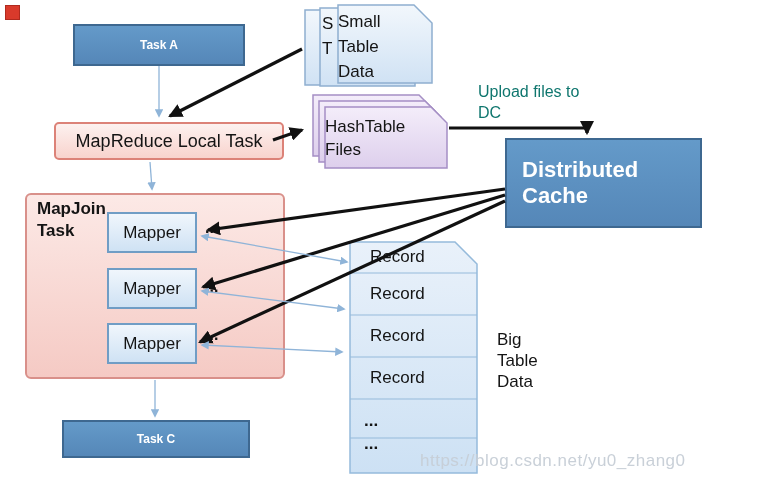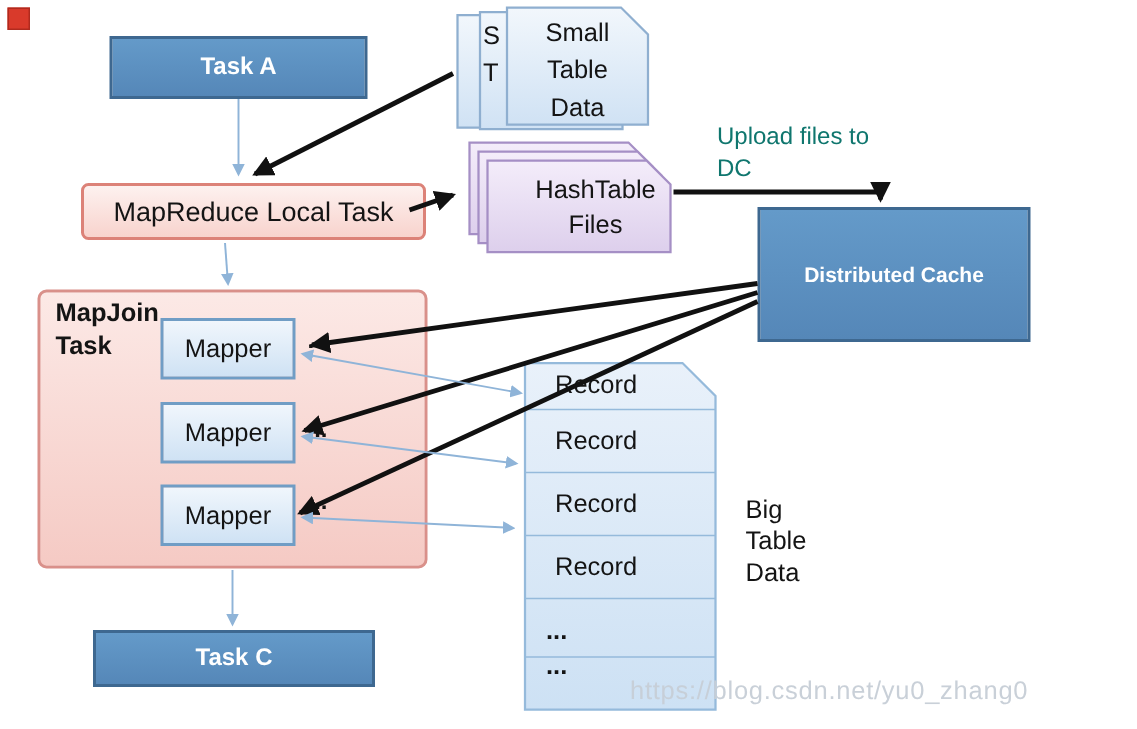--- a/index.html
+++ b/index.html
@@ -7,25 +7,25 @@
          font-family:"Liberation Sans",sans-serif;overflow:hidden;}
 
   .layer{position:absolute;left:0;top:0;pointer-events:none;}
   #shapes{z-index:1;}
   #arrows{z-index:5;}
 
   .red-dot{position:absolute;left:5px;top:5px;width:13px;height:13px;
            background:#d93a2b;border:1px solid #b02a1e;z-index:2;}
 
   .bluebox{position:absolute;z-index:3;background:linear-gradient(180deg,#649ac9,#5587b8);
-           border:2px solid #3e6890;color:#fff;font-weight:bold;font-size:16px;
+           border:2px solid #3e6890;color:#fff;font-weight:bold;font-size:12px;
            display:flex;align-items:center;justify-content:center;}
   #task-a{left:73px;top:24px;width:168px;height:38px;}
   #task-c{left:62px;top:420px;width:184px;height:34px;text-align:center;}
-  #dist-cache{left:505px;top:138px;width:178px;height:86px;font-size:14px;}
+  #dist-cache{left:505px;top:138px;width:178px;height:86px;font-size:22px;padding-left:15px;}
 
   #mapreduce{position:absolute;z-index:3;left:42px;top:122px;width:226px;height:34px;
              background:linear-gradient(180deg,#fdf1ef,#f8d3cd);border:2px solid #dc8278;
              border-radius:5px;display:flex;align-items:center;justify-content:center;
              font-size:18px;color:#141414;margin-left:12px;}
 
   #mapjoin{position:absolute;z-index:2;left:25px;top:193px;width:256px;height:182px;
            background:linear-gradient(180deg,#fce9e6,#f5cac4);
            border:2px solid #d9908a;border-radius:6px;}
   #mapjoin-label{position:absolute;z-index:4;left:37px;top:198px;font-size:17px;
@@ -33,21 +33,21 @@
 
   .mapper{position:absolute;z-index:3;left:107px;width:86px;height:37px;
           background:linear-gradient(180deg,#f0f6fc,#cfe2f4);border:2px solid #709dc5;
           display:flex;align-items:center;justify-content:center;font-size:17px;color:#141414;}
   #mapper-1{top:212px;} #mapper-2{top:268px;} #mapper-3{top:323px;}
 
   .mapper-dots{position:absolute;z-index:4;left:205px;font-size:16px;font-weight:bold;
                color:#141414;line-height:16px;}
   #dots-1{top:220px;} #dots-2{top:279px;} #dots-3{top:327px;}
 
-  .card-text{position:absolute;z-index:4;color:#141414;text-align:center;}
+  .card-text{position:absolute;z-index:4;color:#141414;text-align:left;}
   #small-table-text{left:338px;top:9px;width:94px;font-size:17px;line-height:25px;}
   #small-table-peek{left:322px;top:11px;width:15px;height:66px;overflow:hidden;
                     text-align:left;font-size:17px;line-height:25px;z-index:3;
                     position:absolute;color:#141414;}
   #hashtable-text{left:325px;top:115px;width:144px;font-size:17px;line-height:23px;}
 
   #upload-note{position:absolute;z-index:4;left:478px;top:81px;font-size:16px;
                line-height:21px;color:#0f766e;}
 
   .record-label{position:absolute;z-index:4;left:370px;font-size:17px;color:#141414;}

